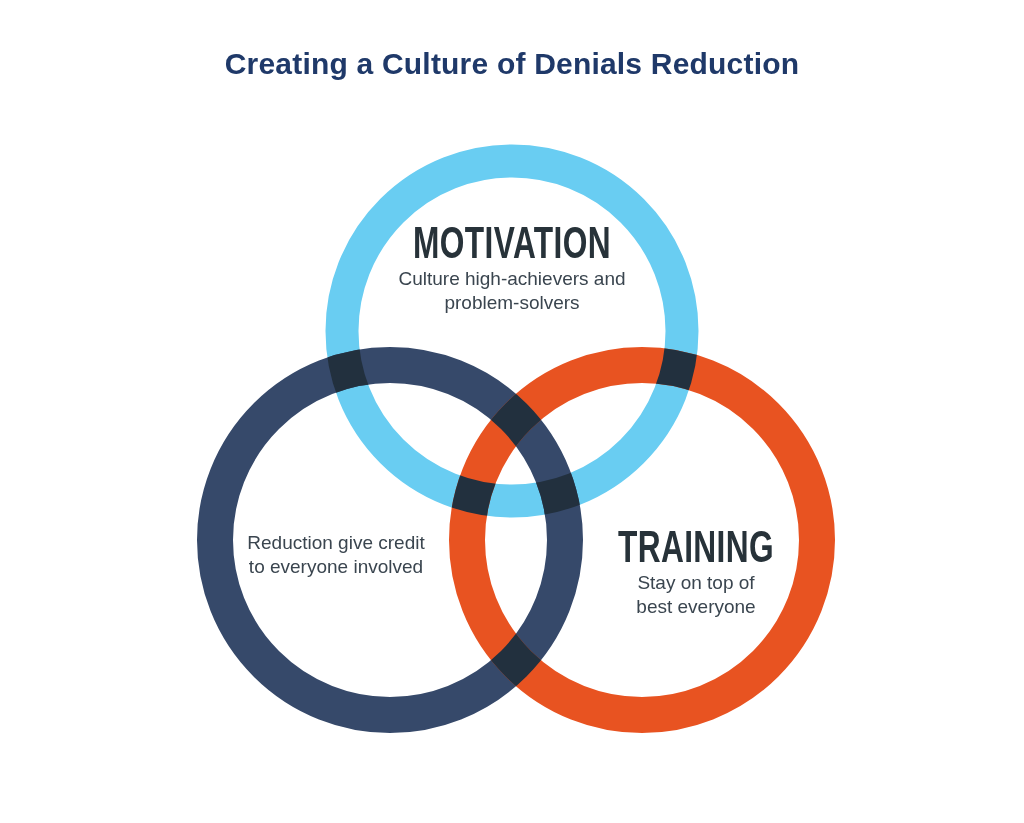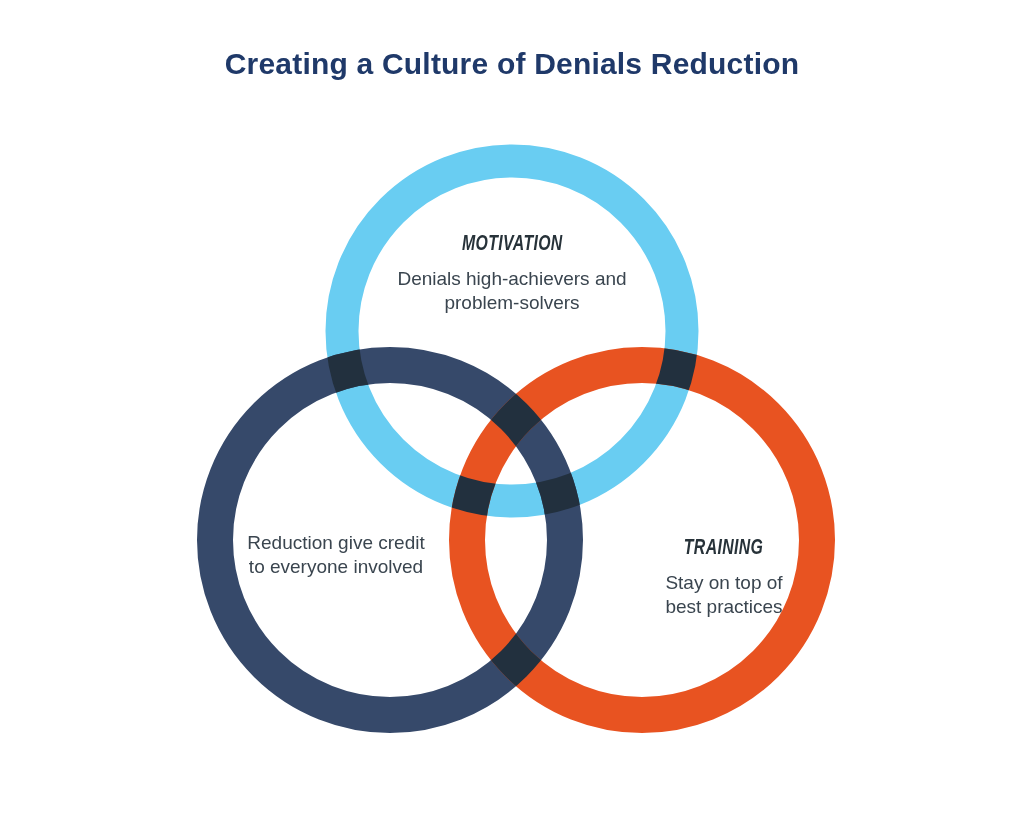--- a/index.html
+++ b/index.html
@@ -35,43 +35,42 @@
     left: 0;
     width: 1024px;
     height: 823px;
   }
   .circle-group {
     position: absolute;
     transform: translateX(-50%);
     text-align: center;
   }
   .circle-heading {
-    font-size: 22px;
+    font-size: 44px;
     font-weight: bold;
     color: #273239;
     line-height: 38px;
     letter-spacing: 0.5px;
     white-space: nowrap;
-    font-style: italic;
   }
   .circle-heading .condensed {
     display: inline-block;
     transform: scaleX(0.72);
     transform-origin: center center;
   }
   .circle-desc {
     margin-top: 5px;
     font-size: 19px;
     line-height: 24px;
     color: #3a454f;
     white-space: pre-line;
   }
   #group-motivation  { top: 224px; left: 512px; }
   #group-recognition { top: 526px; left: 336px; }
-  #group-training    { top: 528px; left: 724px; }
+  #group-training    { top: 528px; left: 696px; }
 </style>
 </head>
 <body>
 
 <div class="stage">
 
   <div class="page-title">Creating a Culture of Denials Reduction</div>
 
   <svg class="rings-svg" viewBox="0 0 1024 823" xmlns="http://www.w3.org/2000/svg">
     <defs>
@@ -89,30 +88,30 @@
 
     <circle cx="512" cy="331" r="170" fill="none" stroke-width="33" mask="url(#m-navy)" stroke="#22303e"></circle>
     <circle cx="512" cy="331" r="170" fill="none" stroke-width="33" mask="url(#m-orange)" stroke="#22303e"></circle>
     <circle cx="390" cy="540" r="175" fill="none" stroke-width="36" mask="url(#m-orange)" stroke="#22303e"></circle>
   </svg>
 
   <div class="circle-group" id="group-motivation">
     <div class="circle-heading">
       <span class="condensed">MOTIVATION</span>
     </div>
-    <div class="circle-desc">Denials high-achievers and
+    <div class="circle-desc">Culture high-achievers and
 problem-solvers</div>
   </div>
 
   <div class="circle-group" id="group-recognition">
     <div class="circle-desc">Reduction give credit
 to everyone involved</div>
   </div>
 
   <div class="circle-group" id="group-training">
     <div class="circle-heading">
       <span class="condensed">TRAINING</span>
     </div>
     <div class="circle-desc">Stay on top of
-best practices</div>
+best everyone</div>
   </div>
 
 </div>
 
 </body></html>

